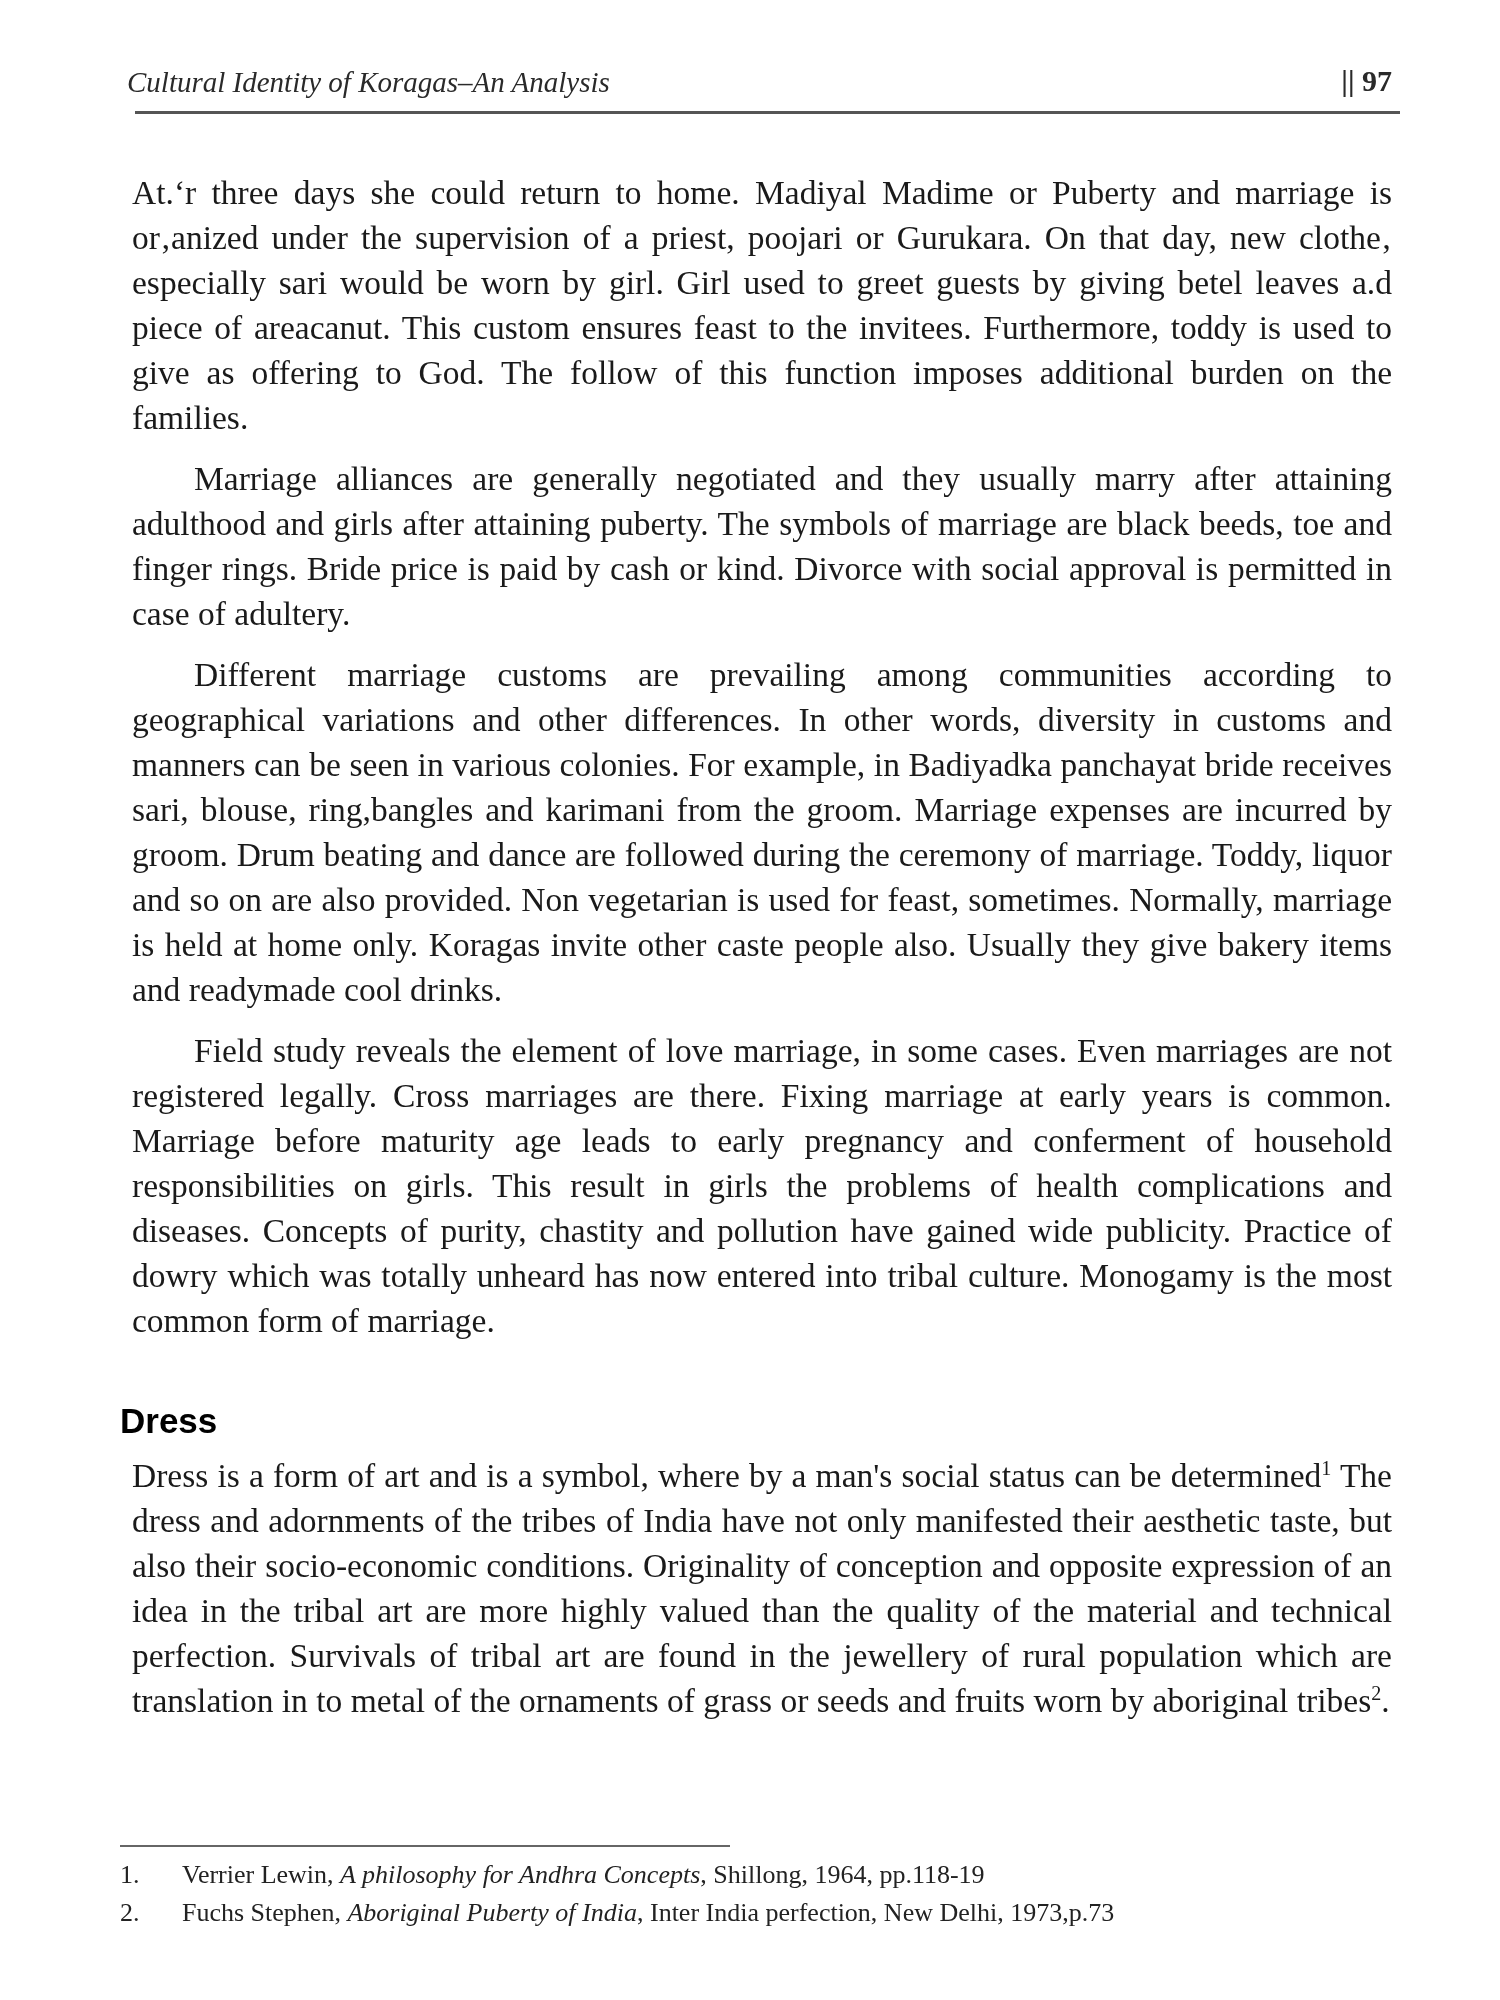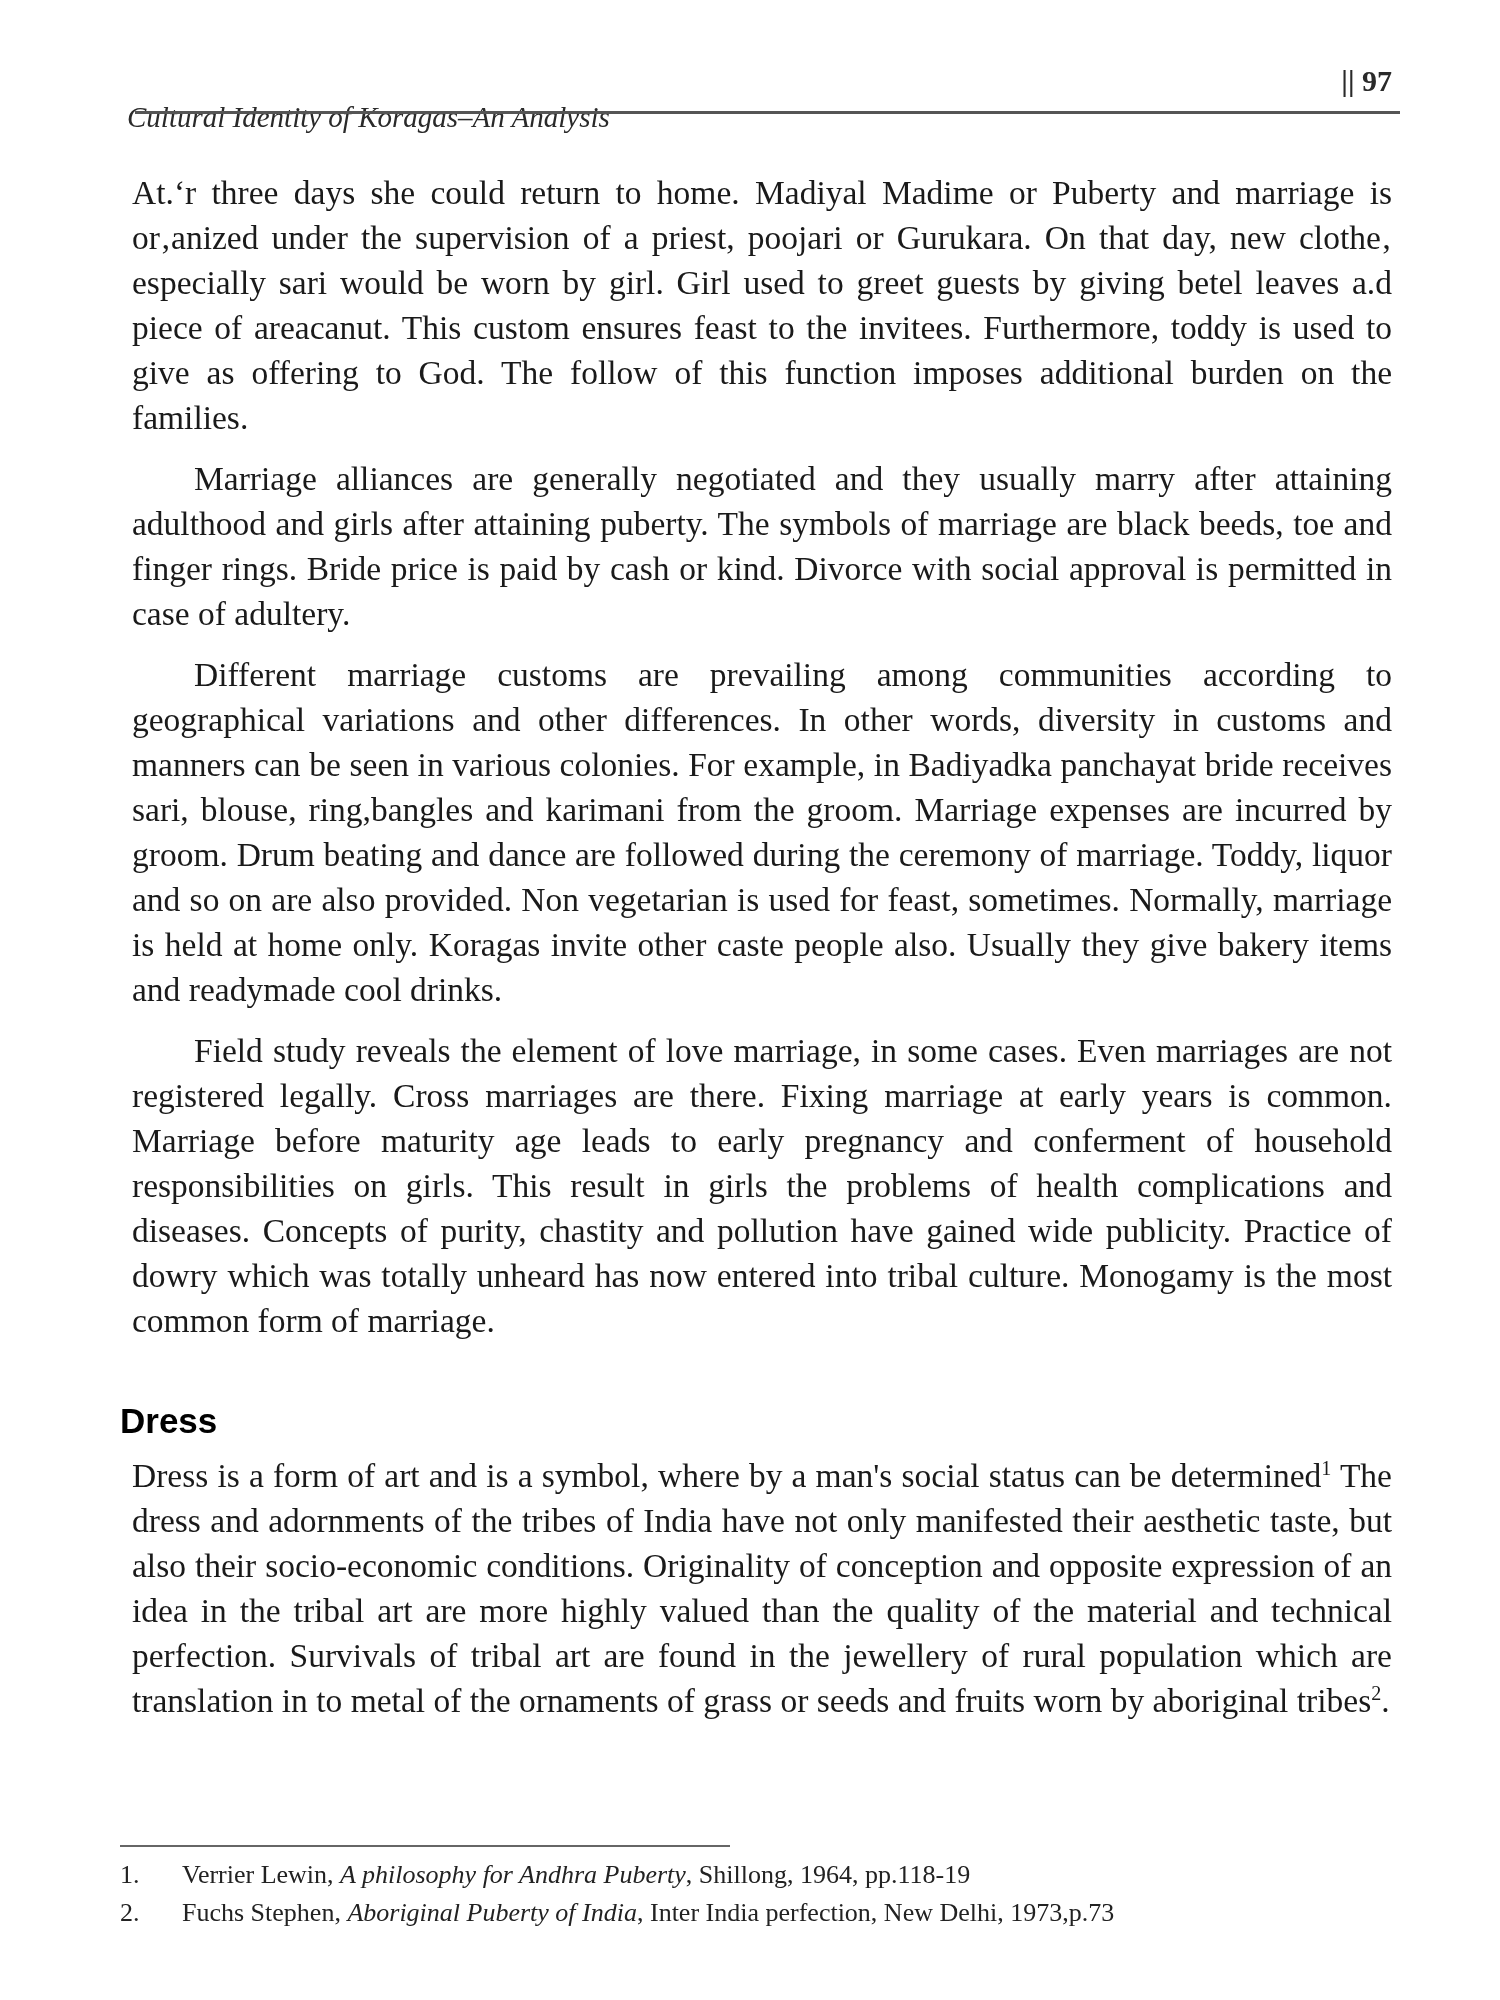--- a/index.html
+++ b/index.html
@@ -1,19 +1,19 @@
 <!DOCTYPE html>
 <html><head>
 <meta charset="utf-8">
 <style>
   html, body { margin: 0; padding: 0; background: #ffffff; }
   body { width: 1500px; height: 2000px; position: relative; overflow: hidden; font-family: "Liberation Serif", serif; color: #1a1a1a; }
   .page { position: absolute; left: 0; top: 0; width: 1500px; height: 2000px; }
   .header { position: absolute; left: 125px; top: 62px; width: 1275px; height: 52px; }
-  .header-title { position: absolute; left: 2px; top: 4px; font-style: italic; font-size: 29px; color: #2a2a2a; margin-top: 35px; }
+  .header-title { position: absolute; left: 2px; top: 4px; font-style: italic; font-size: 29px; color: #2a2a2a; }
   .header-page { position: absolute; right: 8px; top: 2px; font-weight: bold; font-size: 30px; color: #2a2a2a; }
   .header-rule { position: absolute; left: 10px; right: 0; top: 49px; height: 3px; background: #555; }
   .body { position: absolute; left: 120px; top: 170px; width: 1272px; }
   .para { font-size: 33.5px; line-height: 45px; text-align: justify; margin: 0 0 16px 12px; }
   .para.indent { text-indent: 62px; }
   .section-head { font-family: "Liberation Sans", sans-serif; font-weight: bold; font-size: 35px; margin: 58px 0 12px 0; color: #000000; }
   sup { font-size: 60%; line-height: 0; }
   .fn-rule { position: absolute; left: 120px; top: 1845px; width: 610px; height: 2px; background: #666; }
   .footnotes { position: absolute; left: 120px; top: 1856px; width: 1200px; font-size: 26px; line-height: 38px; color: #222; }
   .fn { display: flex; }
@@ -38,20 +38,20 @@
     <p class="para indent">Field study reveals the element of love marriage, in some cases. Even marriages are not registered legally. Cross marriages are there. Fixing marriage at early years is common. Marriage before maturity age leads to early pregnancy and conferment of household responsibilities on girls. This result in girls the problems of health complications and diseases. Concepts of purity, chastity and pollution have gained wide publicity. Practice of dowry which was totally unheard has now entered into tribal culture. Monogamy is the most common form of marriage.</p>
 
     <div class="section-head">Dress</div>
     <p class="para"><span>Dress is a form of art and is a symbol, where by a man's social status can be determined</span><sup>1</sup><span> The dress and adornments of the tribes of India have not only manifested their aesthetic taste, but also their socio-economic conditions. Originality of conception and opposite expression of an idea in the tribal art are more highly valued than the quality of the material and technical perfection. Survivals of tribal art are found in the jewellery of rural population which are translation in to metal of the ornaments of grass or seeds and fruits worn by aboriginal tribes</span><sup>2</sup><span>.</span></p>
   </div>
 
   <div class="fn-rule"></div>
   <div class="footnotes">
     <div class="fn">
       <span class="fn-num">1.</span>
-      <span class="fn-text"><span>Verrier Lewin, </span><i>A philosophy for Andhra Puberty</i><span>, Shillong, 1964, pp.118-19</span></span>
+      <span class="fn-text"><span>Verrier Lewin, </span><i>A philosophy for Andhra Concepts</i><span>, Shillong, 1964, pp.118-19</span></span>
     </div>
     <div class="fn">
       <span class="fn-num">2.</span>
       <span class="fn-text"><span>Fuchs Stephen, </span><i>Aboriginal Puberty of India</i><span>, Inter India perfection, New Delhi, 1973,p.73</span></span>
     </div>
   </div>
 </div>
 
 </body></html>

